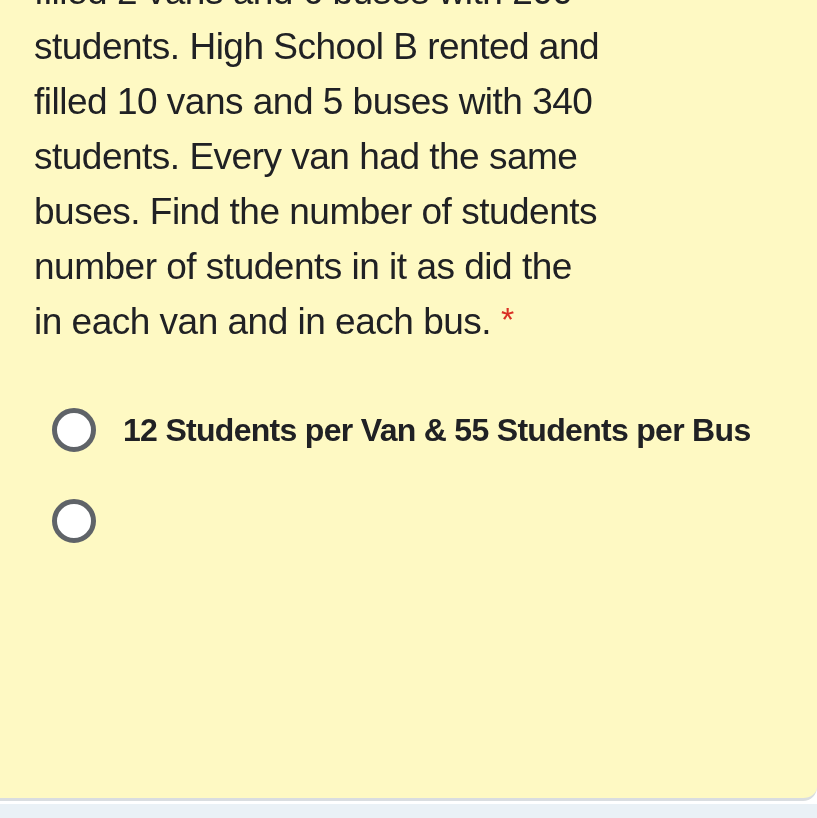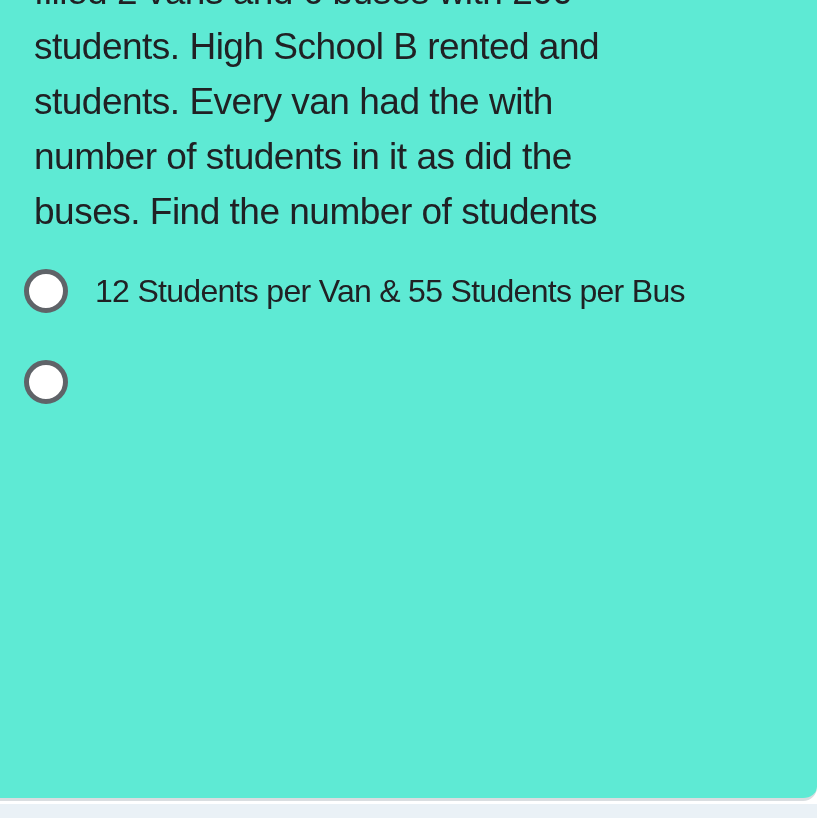--- a/index.html
+++ b/index.html
@@ -13,21 +13,21 @@
     position: relative;
     background: #ffffff;
     font-family: "Liberation Sans", "DejaVu Sans", sans-serif;
   }
   .card {
     position: absolute;
     left: 0;
     top: 0;
     width: 817px;
     height: 801px;
-    background: #5eead4;
+    background: #fef9c3;
     border-bottom: 3px solid #d9dde0;
     border-radius: 0 0 14px 0;
     overflow: hidden;
     box-sizing: border-box;
   }
   .question-block {
     margin-top: -36px;
     padding-left: 34px;
     color: #202124;
     font-size: 37px;
@@ -38,22 +38,23 @@
   .q-line { height: 55px; }
   .required-asterisk {
     color: #d93025;
     font-size: 34px;
     position: relative;
     top: -3px;
     margin-left: 10px;
     letter-spacing: 0;
   }
   .options-block {
-    margin-top: 30px;
-    padding-left: 24px;
+    margin-top: 59px;
+    padding-left: 52px;
+    font-weight: bold;
   }
   .option-row {
     display: flex;
     align-items: center;
     height: 44px;
     margin-bottom: 47px;
     cursor: pointer;
   }
   .radio-circle {
     width: 44px;
@@ -86,27 +87,33 @@
 <div class="card">
 
   <div class="question-block">
     <div class="q-line">
       <span>filled 2 vans and 6 buses with 200</span>
     </div>
     <div class="q-line">
       <span>students. High School B rented and</span>
     </div>
     <div class="q-line">
-      <span>students. Every van had the with</span>
+      <span>filled 10 vans and 5 buses with 340</span>
+    </div>
+    <div class="q-line">
+      <span>students. Every van had the same</span>
+    </div>
+    <div class="q-line">
+      <span>buses. Find the number of students</span>
     </div>
     <div class="q-line">
       <span>number of students in it as did the</span>
     </div>
     <div class="q-line">
-      <span>buses. Find the number of students</span>
+      <span>in each van and in each bus.</span><span class="required-asterisk">*</span>
     </div>
   </div>
 
   <div class="options-block">
 
     <div class="option-row">
       <span class="radio-circle"></span>
       <span class="option-label">12 Students per Van &amp; 55 Students per Bus</span>
     </div>
 

